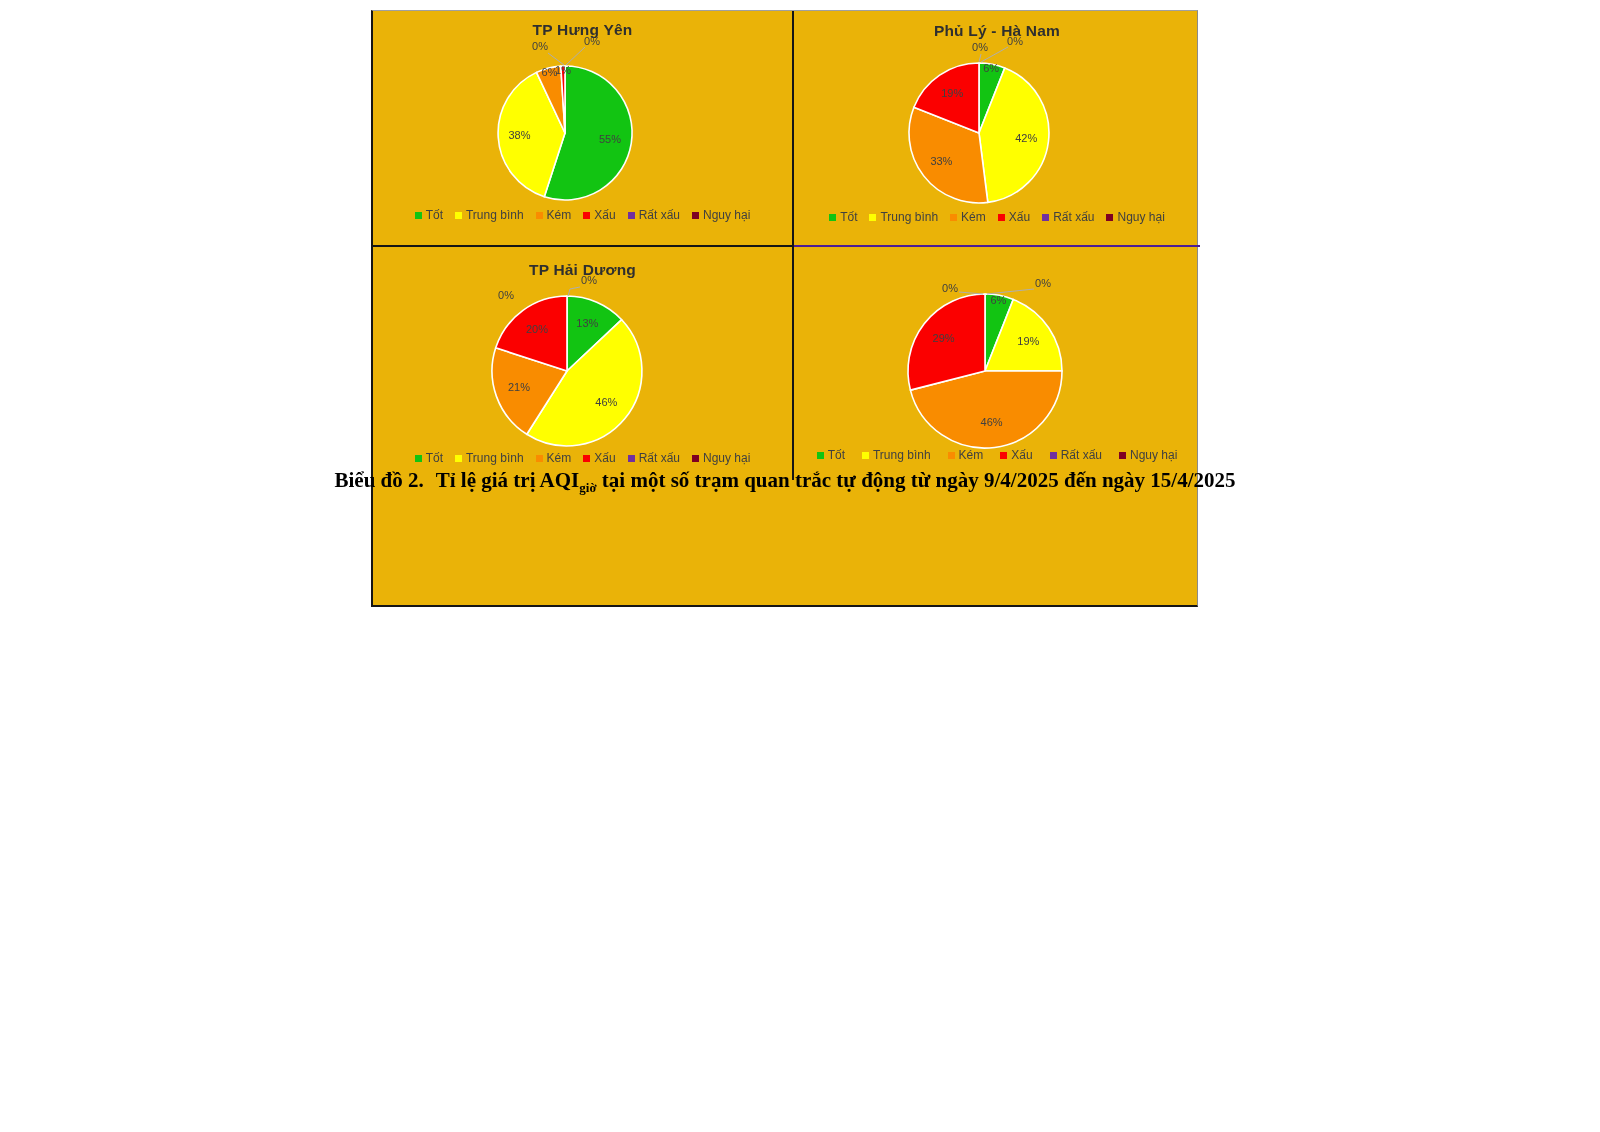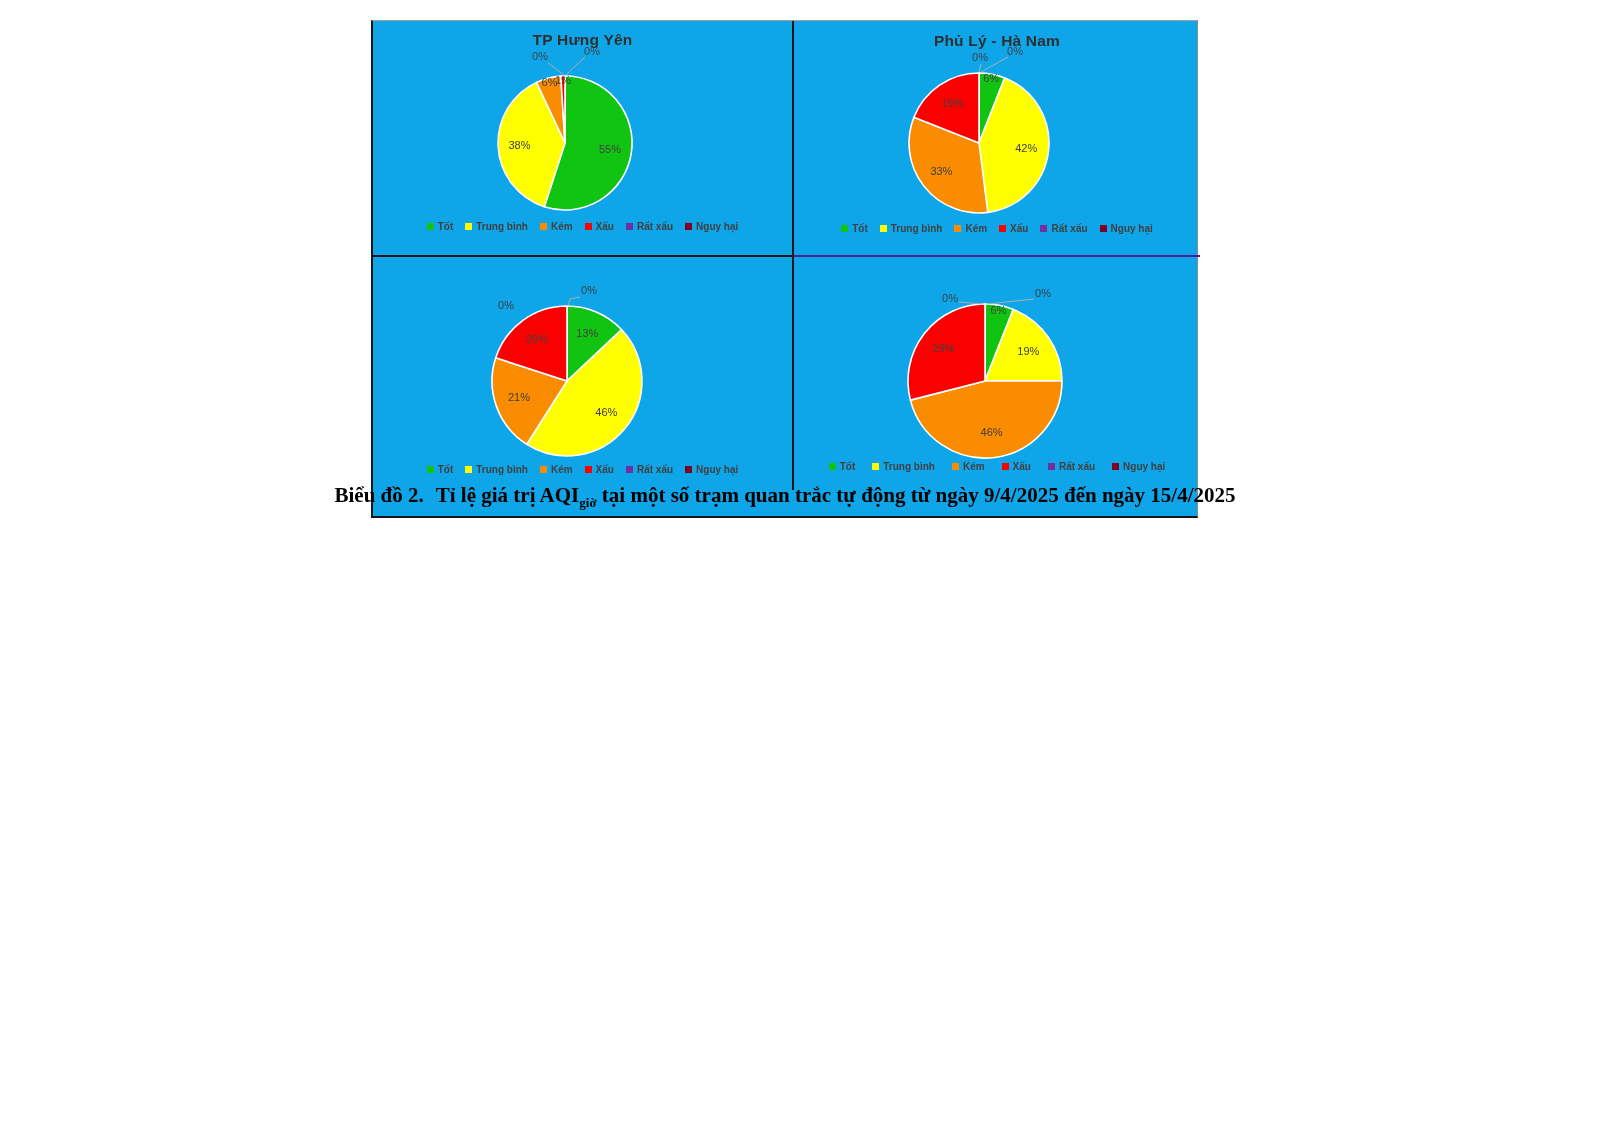--- a/index.html
+++ b/index.html
@@ -1,23 +1,23 @@
 <!DOCTYPE html>
 <html><head>
 <meta charset="utf-8">
 <style>
   html,body{margin:0;padding:0;background:#ffffff;}
   body{width:1600px;height:1132px;position:relative;font-family:"Liberation Sans",sans-serif;overflow:hidden;}
 
   .figure-box{
-    position:absolute;left:371px;top:20px;width:827px;height:498px;
+    position:absolute;left:371px;top:10px;width:827px;height:597px;
     display:grid;grid-template-columns:421px 406px;grid-template-rows:236px 233px;
     border-top:1px solid #a0a0a0;border-right:1px solid #8a8a8a;
     border-left:2px solid #151515;border-bottom:2px solid #151515;
-    box-sizing:border-box;background:#0ea5e9;
+    box-sizing:border-box;background:#eab308;
   }
   .cell{position:relative;box-sizing:border-box;overflow:hidden;}
   .cell.c0{border-right:2px solid #151515;border-bottom:2px solid #151515;}
   .cell.c1{border-bottom:2px solid #4c1d95;}
   .cell.c2{border-right:2px solid #151515;}
 
   .chart-title{
     position:absolute;left:0;right:0;text-align:center;
     font-size:15.5px;font-weight:700;color:#2f2f2f;letter-spacing:.2px;
   }
@@ -25,24 +25,24 @@
   svg .slice{stroke:#ffffff;stroke-width:1.6;stroke-linejoin:round;}
   svg text.slice-label{font-family:"Liberation Sans",sans-serif;font-size:11px;fill:#404040;}
   svg text.zero-label{font-family:"Liberation Sans",sans-serif;font-size:11px;fill:#404040;}
   svg polyline.callout{fill:none;stroke:#aeaeae;stroke-width:1;}
 
   .legend{
     position:absolute;left:0;right:0;display:flex;justify-content:center;align-items:center;
   }
   .legend-item{display:flex;align-items:center;}
   .legend-marker{width:7px;height:7px;display:inline-block;margin-right:4px;flex:none;}
-  .legend-label{font-size:10px;color:#404040;white-space:nowrap;font-weight:bold;}
+  .legend-label{font-size:12px;color:#404040;white-space:nowrap;}
 
   .figure-caption{
-    position:absolute;left:300px;top:483px;width:970px;text-align:center;
+    position:absolute;left:300px;top:468px;width:970px;text-align:center;
     font-family:"Liberation Serif",serif;font-weight:700;font-size:21px;color:#000;
   }
   .figure-caption .cap-prefix{margin-right:12px;}
   .figure-caption sub{font-size:13px;line-height:0;}
 </style>
 </head>
 <body>
 
 <div class="figure-box">
   <div class="cell c0">
@@ -125,20 +125,21 @@
           <span class="legend-marker" style="background: rgb(112, 48, 160);"></span>
           <span class="legend-label">Rất xấu</span>
         </span>
         <span class="legend-item">
           <span class="legend-marker" style="background: rgb(126, 0, 35);"></span>
           <span class="legend-label">Nguy hại</span>
         </span>
       </div>
     </div>
   <div class="cell c2">
+    <div class="chart-title" style="top:14px;">TP Hải Dương</div>
   <svg class="pie" width="421" height="233" viewBox="0 0 421 233">
         <path d="M 194 124 L 194.0 49.0 A 75 75 0 0 1 248.7 72.7 Z" fill="#12C412" class="slice"></path>
         <path d="M 194 124 L 248.7 72.7 A 75 75 0 0 1 153.8 187.3 Z" fill="#FFFF00" class="slice"></path>
         <path d="M 194 124 L 153.8 187.3 A 75 75 0 0 1 122.7 100.8 Z" fill="#F98C00" class="slice"></path>
         <path d="M 194 124 L 122.7 100.8 A 75 75 0 0 1 194.0 49.0 Z" fill="#FB0000" class="slice"></path>
         <text x="214.3" y="77.2" text-anchor="middle" dominant-baseline="middle" class="slice-label">13%</text>
         <text x="233.3" y="156.5" text-anchor="middle" dominant-baseline="middle" class="slice-label">46%</text>
         <text x="146.0" y="141.3" text-anchor="middle" dominant-baseline="middle" class="slice-label">21%</text>
         <text x="164.0" y="82.7" text-anchor="middle" dominant-baseline="middle" class="slice-label">20%</text>
         <text x="133" y="49" text-anchor="middle" dominant-baseline="middle" class="zero-label">0%</text>

